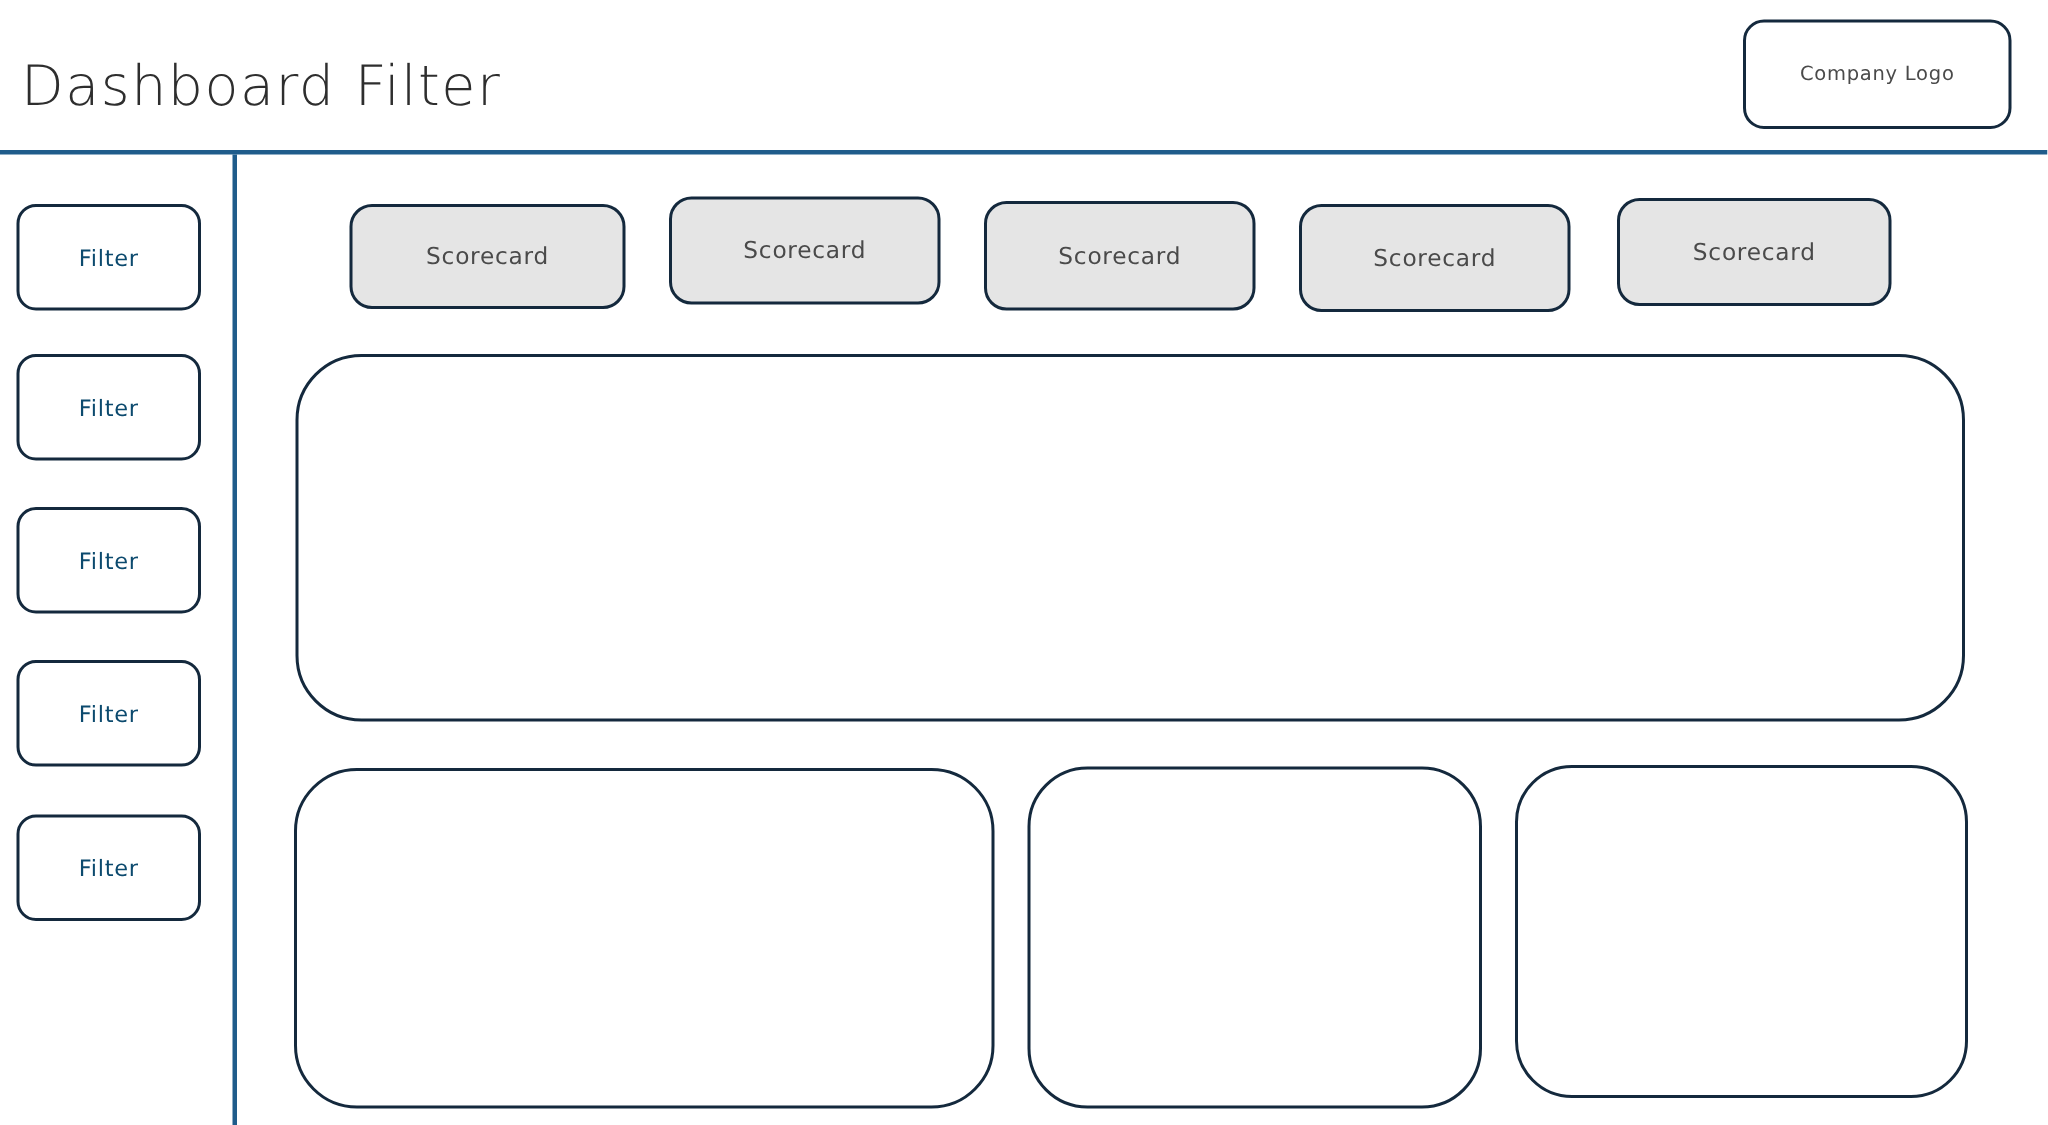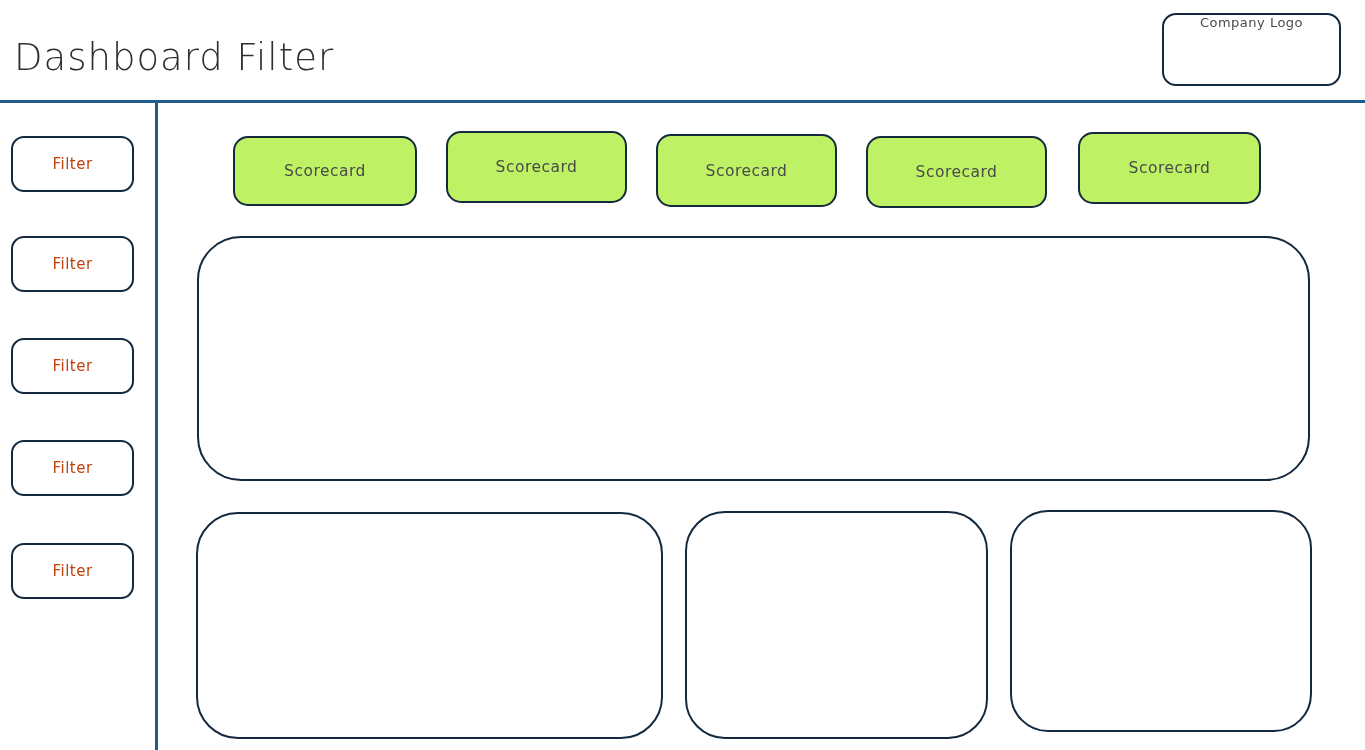--- a/index.html
+++ b/index.html
@@ -18,56 +18,56 @@
     font-size: 37px;
     font-weight: 200;
     letter-spacing: 1px;
     color: #2e2e2e;
   }
   .logo-box {
     left: 1162px; top: 13px; width: 179px; height: 73px;
     border: 2.5px solid #14293d;
     border-radius: 14px;
     background: #ffffff;
-    display: flex; align-items: flex-start; justify-content: center;
+    display: flex; align-items: center; justify-content: center;
     font-size: 13px; color: #4a4a4a; letter-spacing: 0.5px;
   }
 
   
   .h-divider {
     left: 0; top: 100px; width: 1365px; height: 3px;
     background: #1f5c8b;
   }
   .v-divider {
     left: 155px; top: 103px; width: 3px; height: 647px;
     background: #1f5c8b;
   }
 
   
   .filter-btn {
-    left: 11px; width: 123px; height: 56px;
+    left: 11px; width: 123px; height: 71px;
     border: 2.5px solid #14293d;
     border-radius: 13px;
     background: #ffffff;
     display: flex; align-items: center; justify-content: center;
-    font-size: 15px; color: #c2410c; letter-spacing: 0.5px;
+    font-size: 15px; color: #0c4a6e; letter-spacing: 0.5px;
     cursor: pointer;
   }
   .filter-1 { top: 136px; }
   .filter-2 { top: 236px; }
   .filter-3 { top: 338px; }
   .filter-4 { top: 440px; }
   .filter-5 { top: 543px; }
 
   
   .scorecard {
     height: 72px;
     border: 2.5px solid #14293d;
     border-radius: 15px;
-    background: #bef264;
+    background: #e5e5e5;
     display: flex; align-items: center; justify-content: center;
     font-size: 15.5px; color: #4a4a4a; letter-spacing: 0.5px;
   }
   .sc-1 { left: 233px;  top: 136px; width: 184px; height: 70px; }
   .sc-2 { left: 446px;  top: 131px; width: 181px; }
   .sc-3 { left: 656px;  top: 134px; width: 181px; height: 73px; }
   .sc-4 { left: 866px;  top: 136px; width: 181px; }
   .sc-5 { left: 1078px; top: 132px; width: 183px; }
 
   

